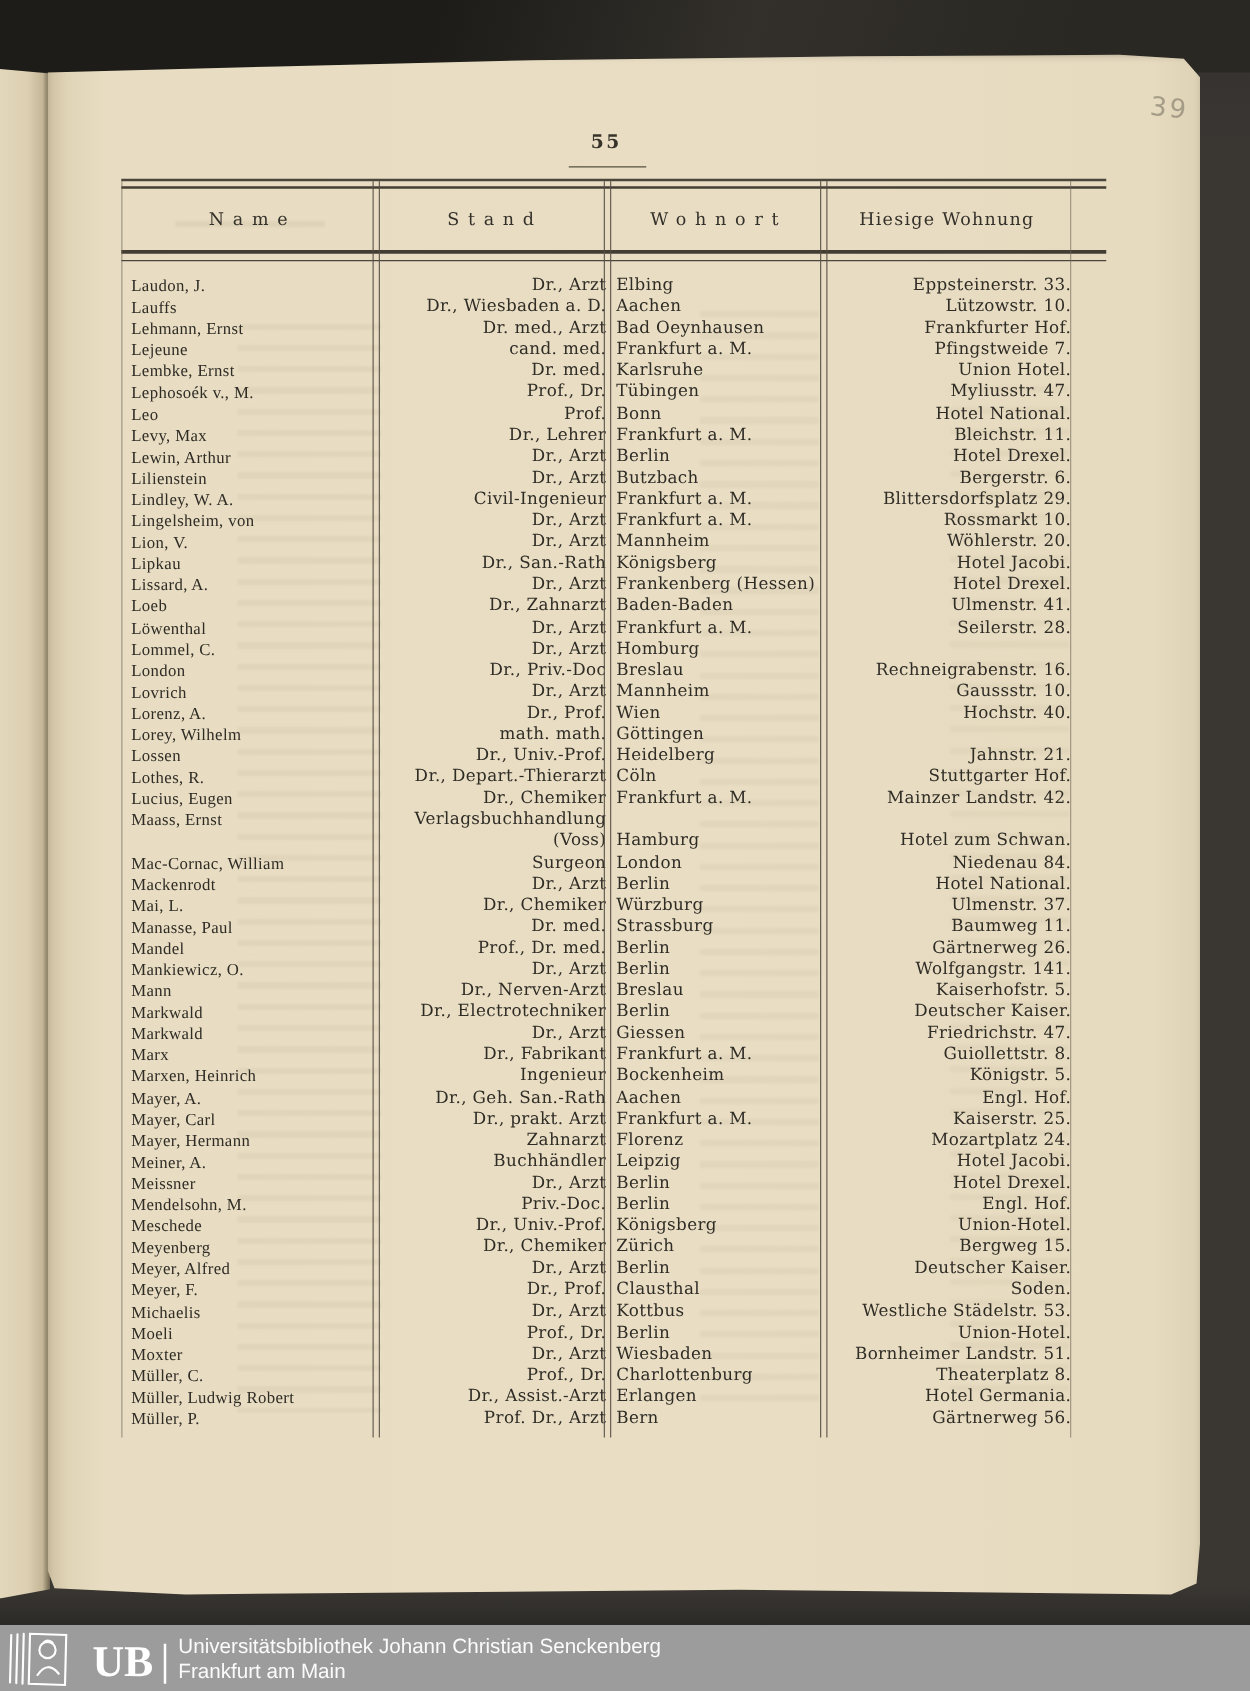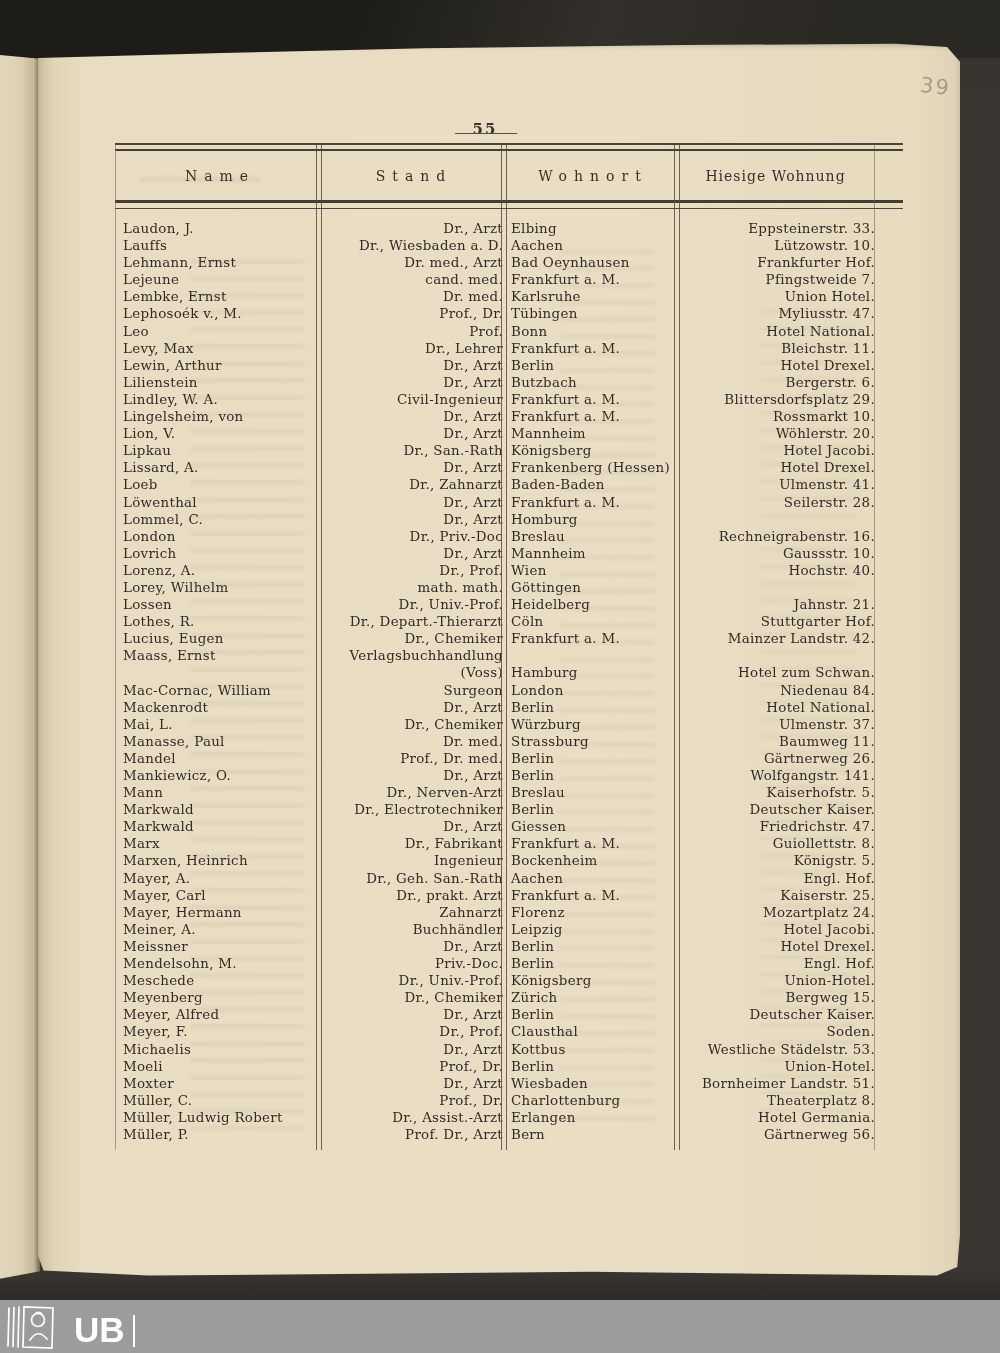--- a/index.html
+++ b/index.html
@@ -25,50 +25,50 @@
     background:repeating-linear-gradient(to bottom,rgba(118,104,78,0) 0 9px,rgba(118,104,78,.12) 9px 14px,rgba(118,104,78,0) 14px 17px);}
   .ghost.g1{left:190px;top:250px;width:115px;height:880px;opacity:.55;}
   .ghost.g2{left:560px;top:240px;width:95px;height:890px;opacity:.5;}
   .ghost.g3{left:760px;top:300px;width:95px;height:820px;opacity:.4;}
   .ghost.g4{left:140px;top:168px;width:120px;height:22px;opacity:.7;}
 
   .pencil{position:absolute;left:920px;top:76px;width:60px;
     font-family:"DejaVu Sans",sans-serif;font-size:21px;color:#9a937f;
     transform:rotate(6deg);letter-spacing:2px;opacity:.85;}
 
-  .pagenum{position:absolute;left:400px;top:120px;width:170px;text-align:center;
+  .pagenum{position:absolute;left:400px;top:104px;width:170px;text-align:center;
     font-size:15px;letter-spacing:2px;color:#37332b;font-weight:bold;}
   .pagenum-rule{position:absolute;left:455px;top:133px;width:62px;height:1px;background:#56503f;}
 
   
-  .ptable{position:absolute;left:115px;top:143px;width:788px;height:1007px;color:#2e2b25;}
+  .ptable{position:absolute;left:97px;top:143px;width:788px;height:1007px;color:#2e2b25;}
   .rule-top{height:4px;border-top:2px solid #4b463c;border-bottom:2px solid #443f35;}
   .rule-mid{height:5px;border-top:3px solid #433e34;border-bottom:1px solid #4b463c;}
   .thead{display:grid;grid-template-columns:203px 185px 173px 199px;height:49px;align-items:center;text-align:center;}
   .thead .hcell{font-size:14px;color:#34302a;}
   .thead .sp{letter-spacing:7px;padding-left:7px;}
   .thead .sp2{letter-spacing:1px;}
   .tbody{display:grid;grid-template-columns:203px 185px 173px 199px;padding-top:11px;}
   .tcol{overflow:visible;}
   .tcol .tline{height:17.1px;line-height:17.1px;font-size:13.4px;letter-spacing:.3px;white-space:nowrap;color:#2f2c26;}
-  .tcol.c0 .tline{padding-left:8px;}
+  .tcol.c0 .tline{padding-left:8px;font-family:Liberation Serif, serif;}
   .tcol.c1 .tline{padding-left:11px;text-align:right;}
   .tcol.c2 .tline{padding-left:8px;}
   .tcol.c3 .tline{padding-left:10px;text-align:right;}
   .vdiv{position:absolute;top:2px;bottom:0;width:4px;border-left:1px solid #544e43;border-right:1px solid #544e43;opacity:.85;}
   .vdiv.d1{left:201px;} .vdiv.d2{left:386px;} .vdiv.d3{left:559px;}
   .vedge{position:absolute;top:2px;bottom:0;width:1px;background:#6a6355;opacity:.55;}
   .vedge.left{left:0;} .vedge.right{left:759px;}
 
   
   .footer{position:absolute;left:0;top:1300px;width:1000px;height:53px;background:#9c9c9c;
     display:flex;align-items:center;font-family:"Liberation Sans","DejaVu Sans",sans-serif;}
   .logo{display:flex;align-items:center;height:100%;}
   .logo svg{display:block;margin-left:6px;}
-  .ub{font-family:Liberation Sans, sans-serif;font-weight:bold;font-size:35px;color:#ffffff;
+  .ub{font-family:Liberation Serif, serif;font-weight:bold;font-size:35px;color:#ffffff;
     line-height:1;margin-left:2px;margin-top:6px;}
   .logo-div{width:2px;height:32px;background:#ffffff;margin:8px 10px 0 8px;}
   .ftext{color:#fbfbfb;font-size:16.5px;line-height:19.5px;margin-top:2px;}
 </style>
 </head>
 <body>
 
 <div class="stage">
 
   <div class="top-wedge"></div>
@@ -336,15 +336,19 @@
           <path d="M13 3 L12 43"></path>
           <path d="M18 3 L17 43 L46 44 L47 4 Z"></path>
           <circle cx="32" cy="16" r="6.5"></circle>
           <path d="M24 36 Q32 24 41 35"></path>
           <path d="M29 10 q3 -3 7 0"></path>
         </g>
       </svg>
       <span class="ub">UB</span>
       <span class="logo-div"></span>
     </div>
+    <div class="ftext">
+      <div>Universitätsbibliothek Johann Christian Senckenberg</div>
+      <div>Frankfurt am Main</div>
+    </div>
   </div>
 
 </div>
 
 </body></html>

